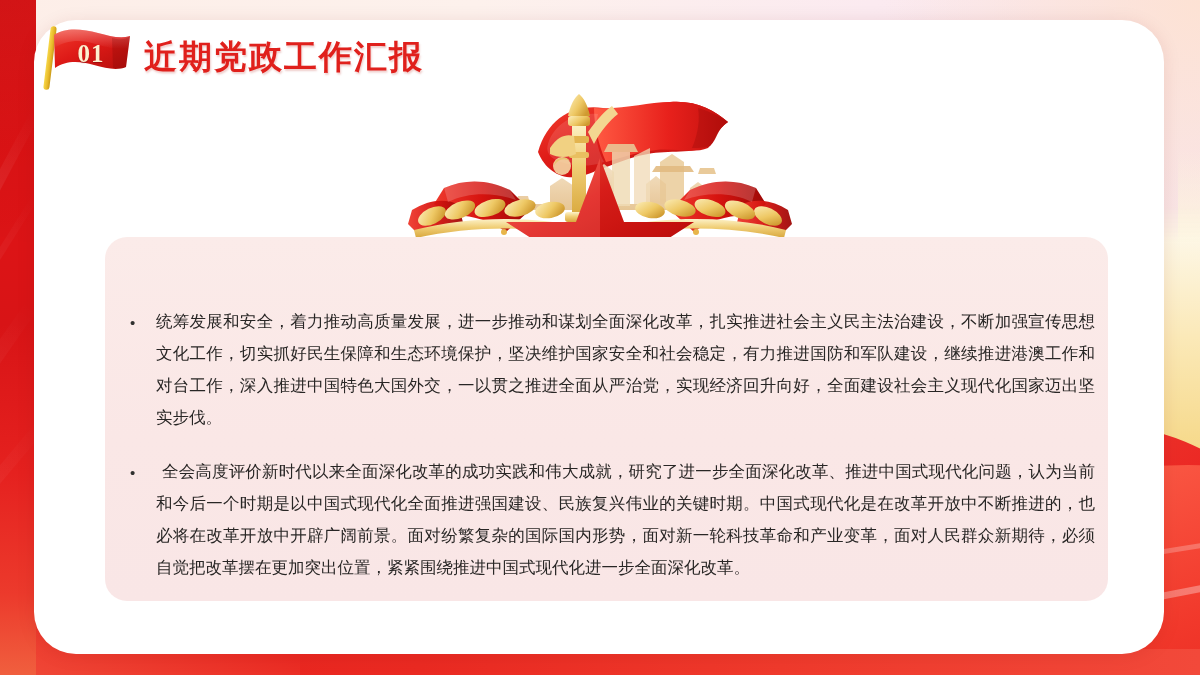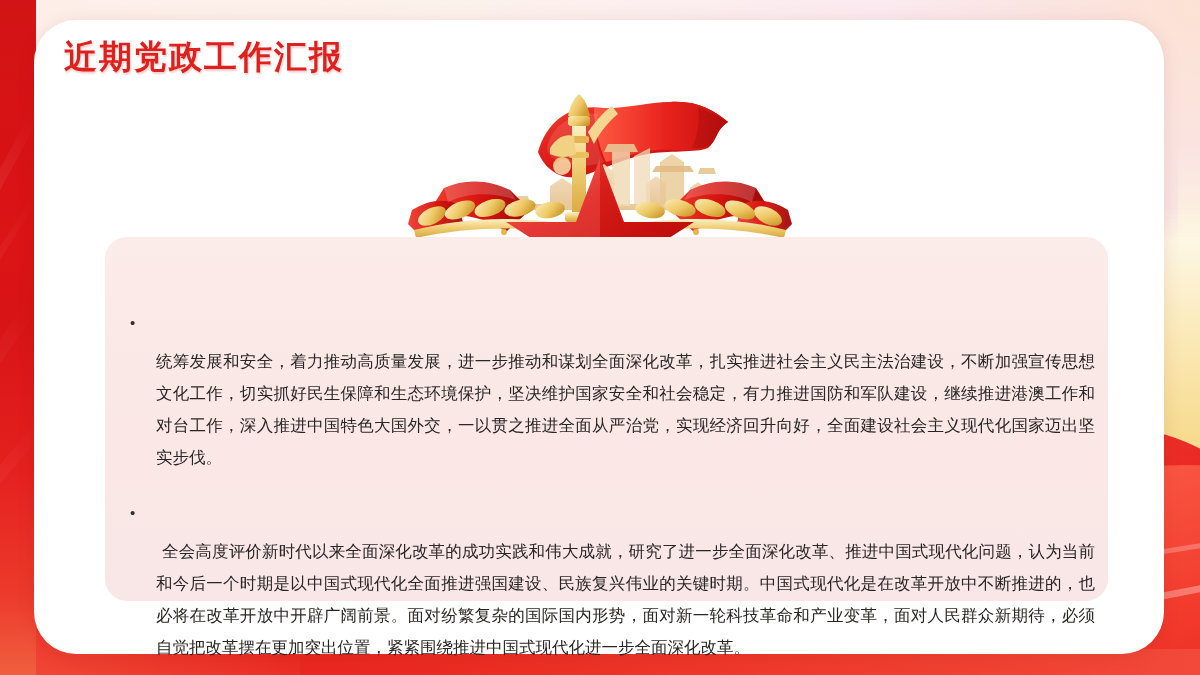--- a/index.html
+++ b/index.html
@@ -124,21 +124,21 @@
     border-radius:3px; transform:rotate(7deg);
   }
   .flag-svg{ position:absolute; left:14px; top:3px; }
   .flag-num{
     position:absolute; left:30px; top:16px; width:46px; text-align:center;
     font-size:25px; font-weight:bold; color:#fdf0cf; letter-spacing:1px;
     font-family:"Liberation Serif","DejaVu Serif",serif;
     text-shadow:0 1px 1px rgba(120,0,0,.55);
   }
   .title{
-    margin-left:26px; font-size:33px; font-weight:bold; letter-spacing:2px;
+    margin-left:10px; font-size:33px; font-weight:bold; letter-spacing:2px;
     color:#e0201c;
     font-family:"Liberation Sans","DejaVu Sans",sans-serif;
     text-shadow:1px 2px 2px rgba(190,60,50,.25);
   }
 
   
   .emblem{ position:absolute; left:398px; top:92px; width:404px; height:200px; }
 
   
   .panel{
@@ -150,21 +150,20 @@
   .bullets{ position:absolute; left:130px; top:306px; width:965px; }
   .bullet{ display:flex; margin-bottom:22px; }
   .bullet .dot{
     flex:0 0 auto; width:26px; padding-top:9px; font-size:15px; color:#30302f; line-height:1;
     text-align:left;
   }
   .bullet .txt{
     flex:1 1 auto; font-size:16.5px; line-height:32px; color:#282625;
     text-align:justify; text-justify:inter-ideograph;
     font-family:"DejaVu Sans","Liberation Sans",sans-serif;
-    margin-top:40px;
   }
   .bullet .txt.indent{ text-indent:6px;font-family:Liberation Serif, serif; }
 </style>
 </head>
 <body>
 
 <div id="slide">
 
   <div class="bg-wash-tr"></div>
   <div class="bg-wash-bl"></div>
@@ -188,20 +187,40 @@
     <div class="streak s1"></div>
     <div class="streak s2"></div>
     <div class="streak s3"></div>
     <div class="streak s4"></div>
   </div>
 
   <div class="card"></div>
 
   <div class="header">
 
+    <div class="flag-badge">
+      <div class="pole"></div>
+      <svg class="flag-svg" width="82" height="60" viewBox="0 0 82 60">
+        <defs>
+          <linearGradient id="flagG" x1="0" y1="0" x2="1" y2="1">
+            <stop offset="0%" stop-color="#f03a2c"></stop>
+            <stop offset="45%" stop-color="#de1a17"></stop>
+            <stop offset="100%" stop-color="#b50f0c"></stop>
+          </linearGradient>
+          <linearGradient id="flagSh" x1="0" y1="0" x2="0" y2="1">
+            <stop offset="0%" stop-color="rgba(255,255,255,.30)"></stop>
+            <stop offset="100%" stop-color="rgba(255,255,255,0)"></stop>
+          </linearGradient>
+        </defs>
+        <path d="M2,8 C14,0 30,2 46,6 C58,9 68,12 78,9 L74,40 C64,44 54,41 42,38 C28,34 14,33 3,41 Z" fill="url(#flagG)"></path>
+        <path d="M2,8 C14,0 30,2 46,6 C58,9 68,12 78,9 L76,21 C64,24 52,19 40,16 C26,12 13,14 2,21 Z" fill="url(#flagSh)"></path>
+        <path d="M60,11 C68,13 73,13 78,9 L74,40 C70,42 66,42 61,41 Z" fill="rgba(90,0,0,.18)"></path>
+      </svg>
+      <div class="flag-num">01</div>
+    </div>
 
     <div class="title">近期党政工作汇报</div>
   </div>
 
   <svg class="emblem" viewBox="0 0 404 200">
     <defs>
       <linearGradient id="eFlagA" x1="0" y1="0" x2="1" y2="1">
         <stop offset="0%" stop-color="#f2402f"></stop>
         <stop offset="40%" stop-color="#df1c18"></stop>
         <stop offset="100%" stop-color="#b50f0d"></stop>

